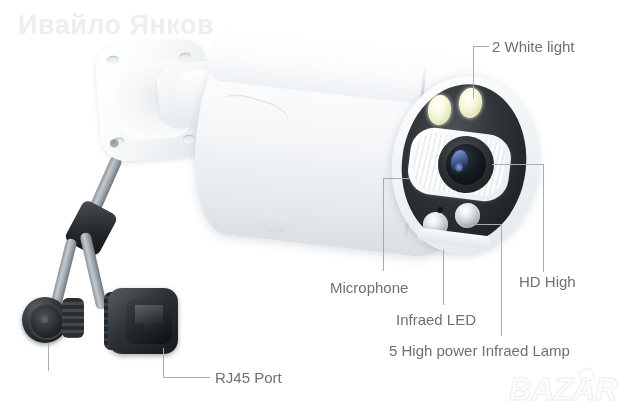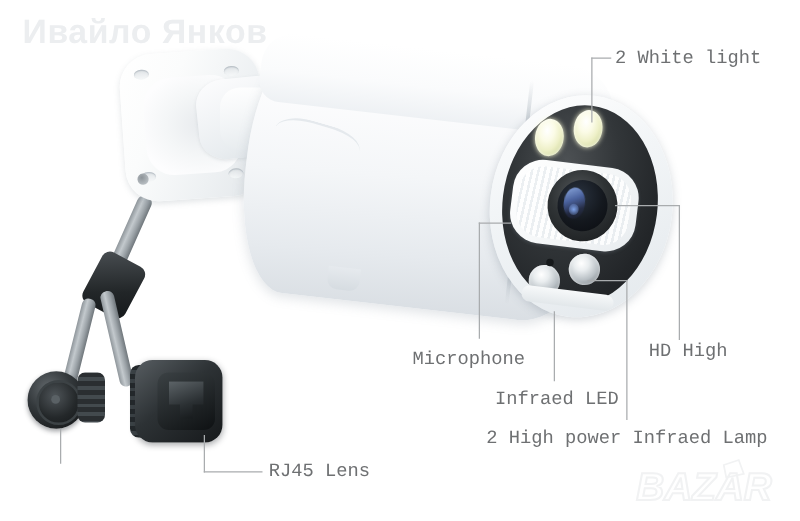--- a/index.html
+++ b/index.html
@@ -7,21 +7,21 @@
        font-family:"Liberation Sans","DejaVu Sans",sans-serif;}
 
   #stage{position:relative;width:640px;height:417px;background:#ffffff;overflow:hidden;}
 
   
   .wm-name{position:absolute;left:18px;top:10px;font-size:27px;font-weight:bold;
            color:#eceef0;letter-spacing:.5px;white-space:nowrap;user-select:none;}
   .wm-bazar{position:absolute;left:505px;top:366px;width:130px;height:46px;}
 
   
-  .lbl{position:absolute;color:#6e7072;font-size:15px;white-space:nowrap;line-height:1;font-family:Liberation Mono, monospace;}
+  .lbl{position:absolute;color:#6e7072;font-size:15px;white-space:nowrap;line-height:1;}
 
   
   .lead{position:absolute;background:#a9acae;}
   .lead.v{width:1px;}
   .lead.h{height:1px;}
 
   
   #cam{position:absolute;left:0;top:0;width:640px;height:417px;}
 
   
@@ -216,21 +216,21 @@
 
   <div class="lead v" style="left:48px;top:343px;height:28px;"></div>
 
   <div class="lead v" style="left:163px;top:348px;height:30px;"></div>
   <div class="lead h" style="left:163px;top:377px;width:47px;"></div>
 
   <div class="lbl" style="left:492px;top:39px;">2 White light</div>
   <div class="lbl" style="left:396px;top:312px;">Infraed LED</div>
   <div class="lbl" style="left:330px;top:280px;">Microphone</div>
   <div class="lbl" style="left:519px;top:274px;">HD High</div>
-  <div class="lbl" style="left:389px;top:343px;">2 High power Infraed Lamp</div>
-  <div class="lbl" style="left:215px;top:370px;">RJ45 Lens</div>
+  <div class="lbl" style="left:389px;top:343px;">5 High power Infraed Lamp</div>
+  <div class="lbl" style="left:215px;top:370px;">RJ45 Port</div>
 
   <svg class="wm-bazar" viewBox="0 0 130 46">
     <text x="4" y="34" font-family="Liberation Sans, sans-serif" font-size="31" font-weight="bold" font-style="italic" fill="none" stroke="#f1f2f3" stroke-width="1.6">BAZAR</text>
     <polygon points="74,6 86,2 90,13 76,16" fill="none" stroke="#f1f2f3" stroke-width="1.4"></polygon>
   </svg>
 
 </div>
 
 </body></html>

